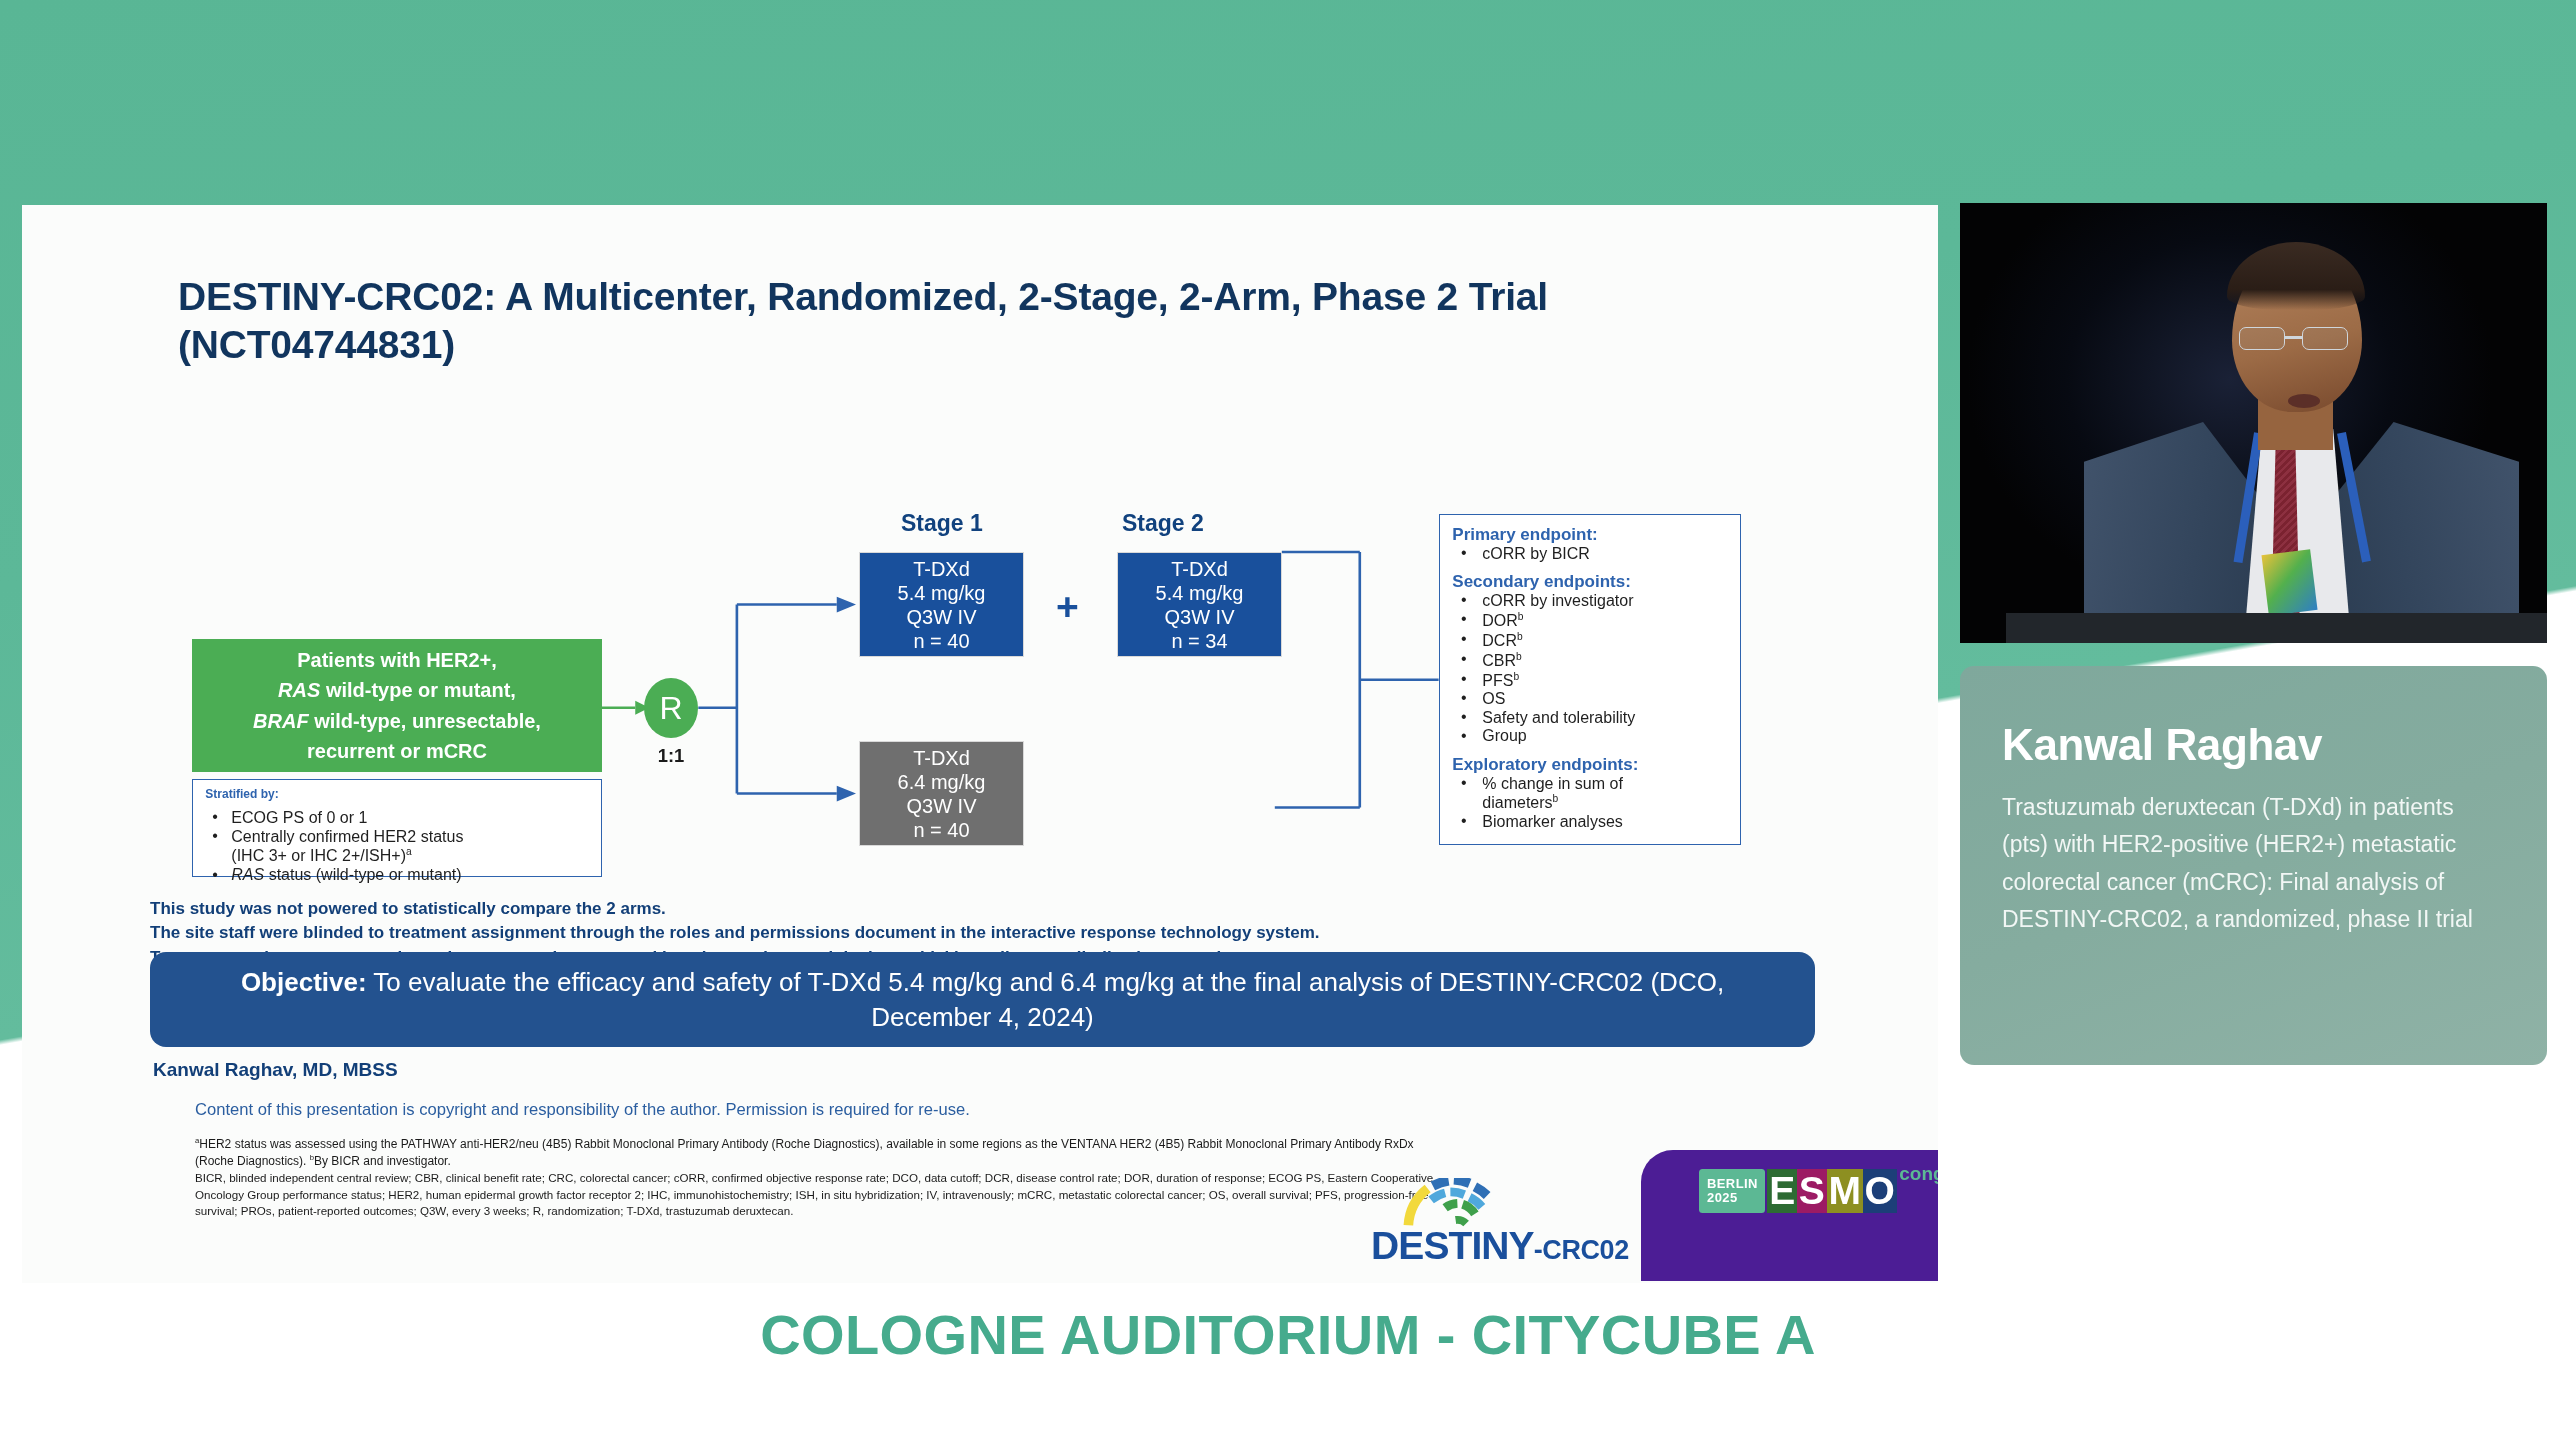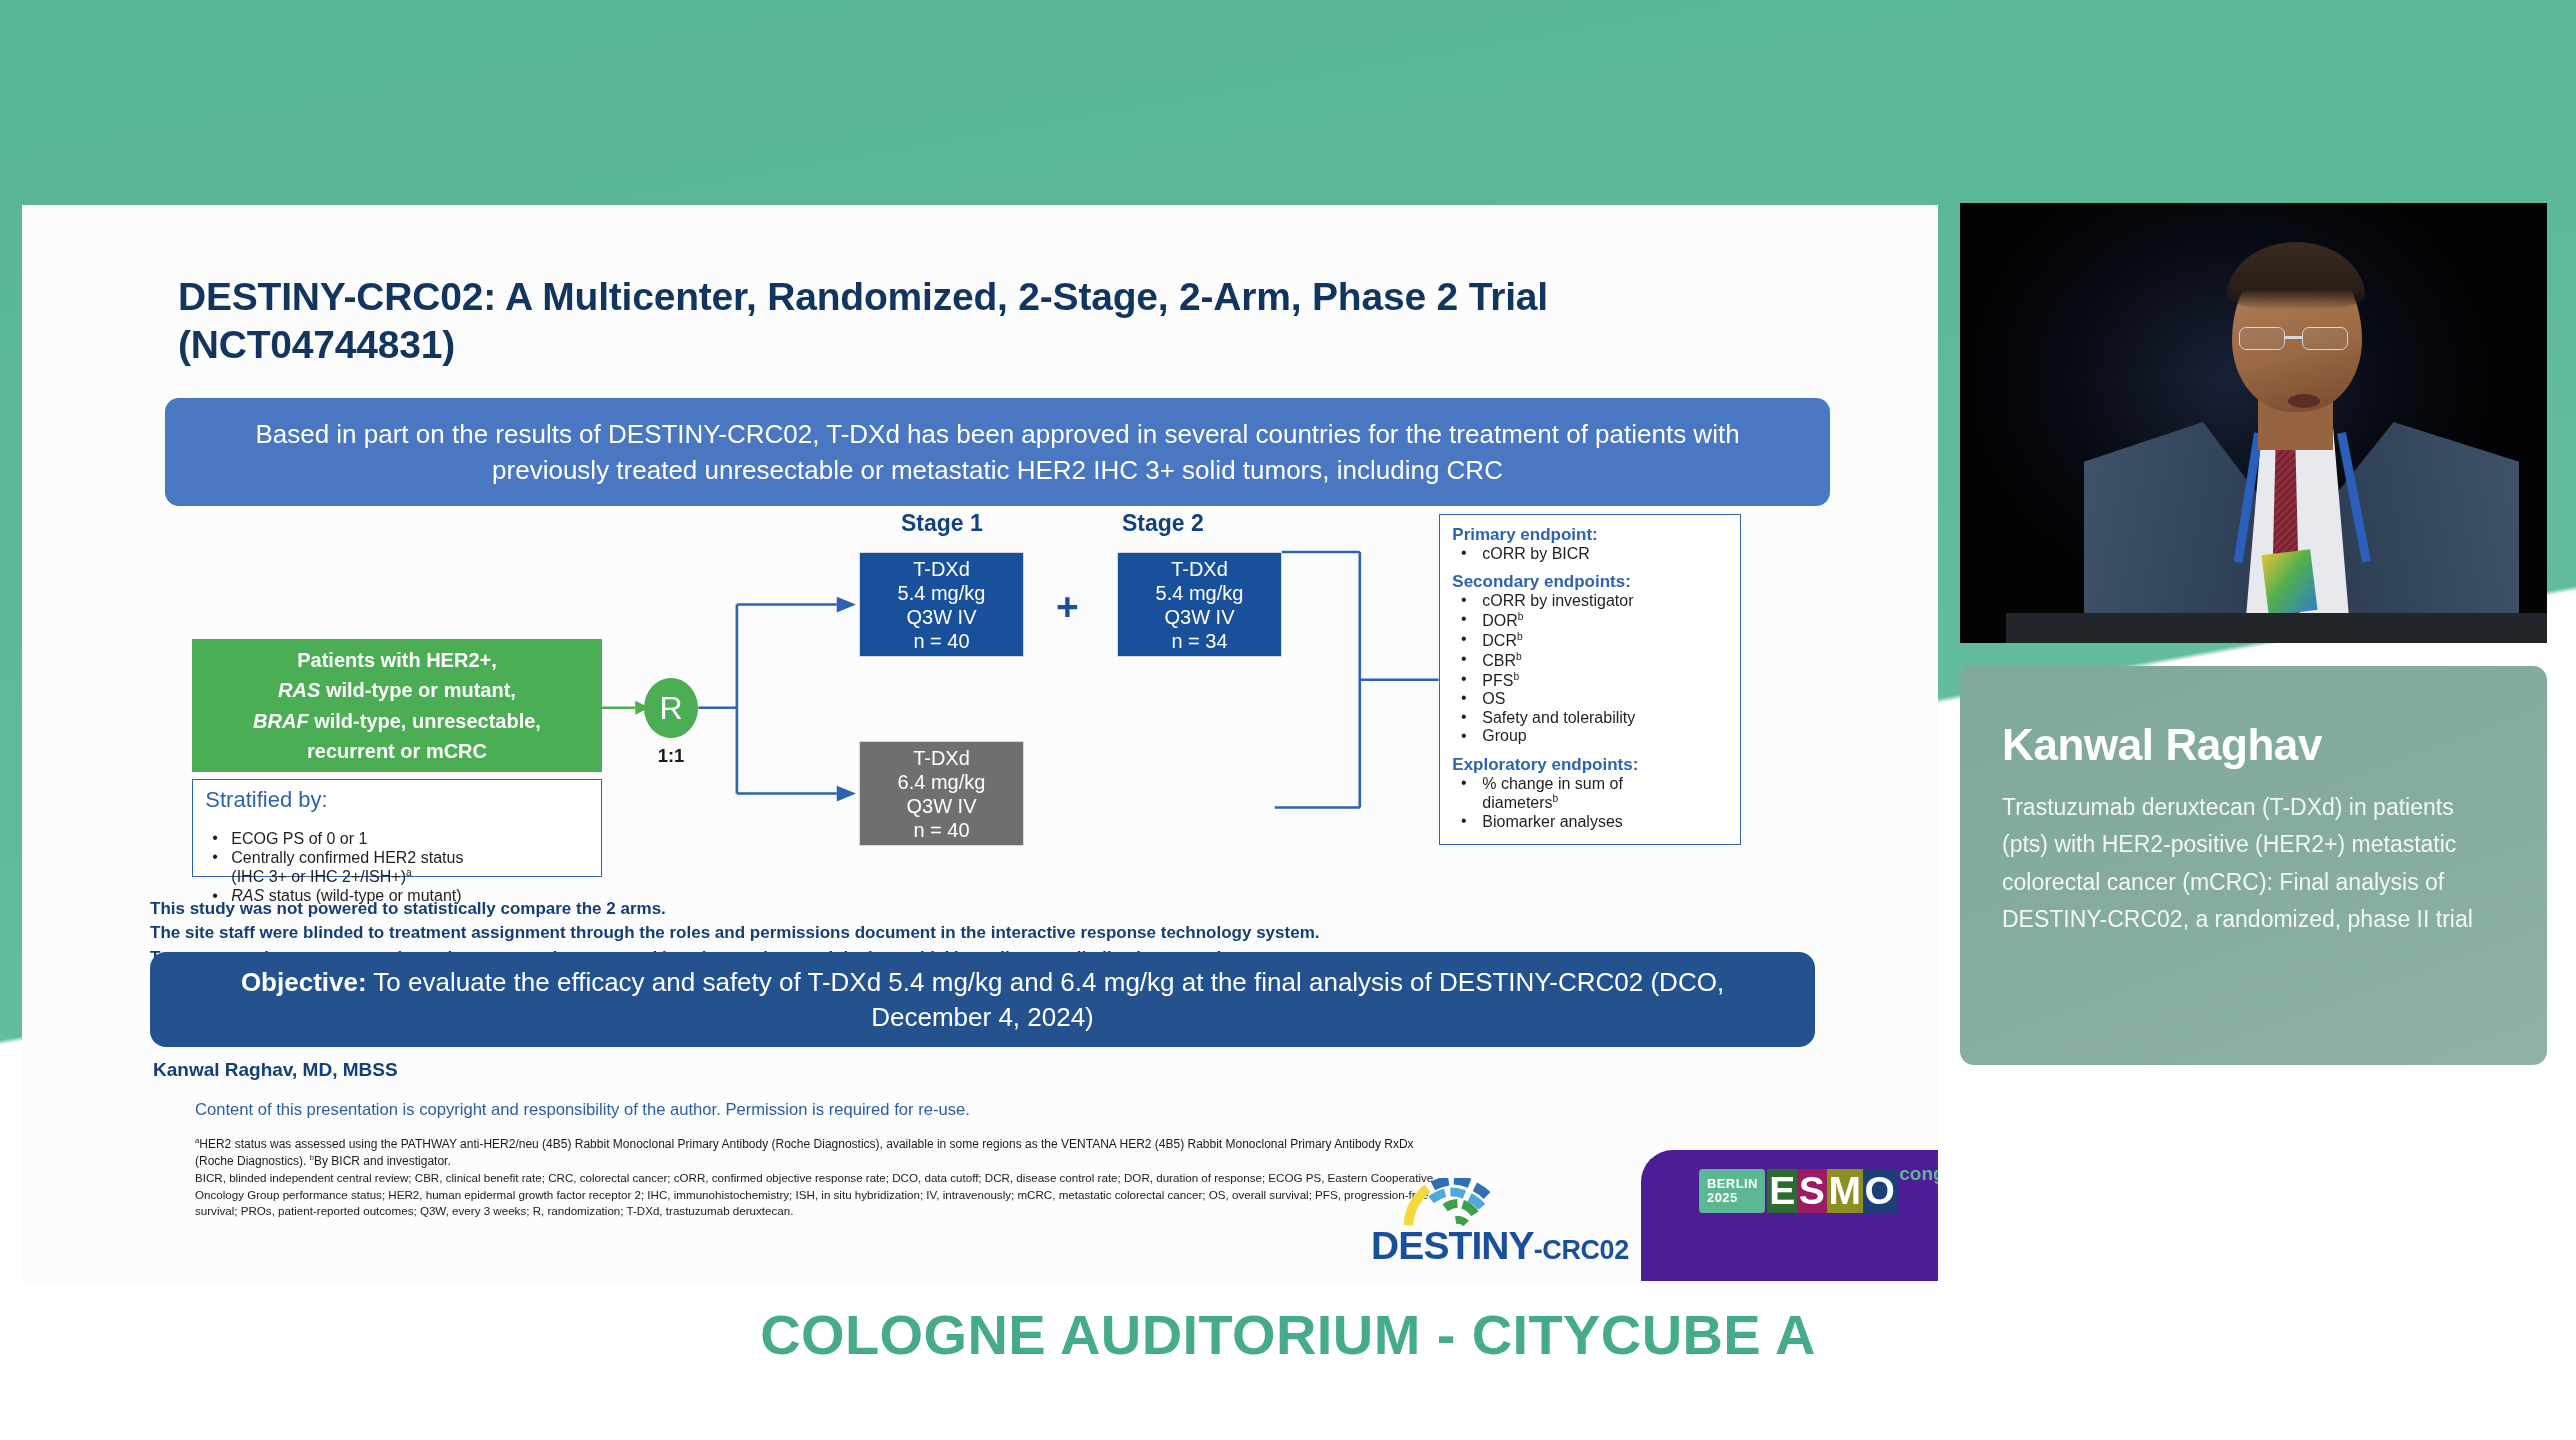--- a/index.html
+++ b/index.html
@@ -155,23 +155,23 @@
   .strat-box {
     position: absolute;
     left: 170px; top: 269px;
     width: 410px; height: 98px;
     border: 1.8px solid #2e63ae;
     background: #ffffff;
     padding: 7px 10.5px 5.3px 12.3px;
   }
   .strat-title {
     color: #2e63ae;
-    font-size: 22px;
-    font-weight: normal;
-    margin-bottom: 17px;
+    font-size: 12px;
+    font-weight: bold;
+    margin-bottom: 8px;
   }
   .strat-list { list-style: none; }
   .strat-list li {
     position: relative;
     color: #1f1f1f;
     font-size: 16px;
     line-height: 1.17;
     padding-left: 26px;
   }
   .strat-list li::before {
@@ -537,21 +537,20 @@
 
   <div class="header-band"></div>
   <div class="white-bottom"></div>
 
 
   <div class="slide-card">
     <div class="slide-inner">
 
       <div class="slide-title">DESTINY-CRC02: A Multicenter, Randomized, 2-Stage, 2-Arm, Phase 2 Trial (NCT04744831)</div>
 
-      <div class="approval-banner">Based in part on the results of DESTINY-CRC02, T-DXd has been approved in several countries for the treatment of patients with previously treated unresectable or metastatic HER2 IHC 3+ solid tumors, including CRC</div>
 
       <div class="diagram">
 
         <svg class="connectors" viewBox="0 0 2187 400" preserveAspectRatio="none">
 
           <line x1="662" y1="226" x2="700" y2="226" stroke="#4bad54" stroke-width="3"></line>
           <polygon points="700,218 716,226 700,234" fill="#4bad54"></polygon>
 
           <line x1="772" y1="226" x2="816" y2="226" stroke="#2e63ae" stroke-width="3"></line>
           <line x1="816" y1="108" x2="816" y2="324" stroke="#2e63ae" stroke-width="3"></line>

